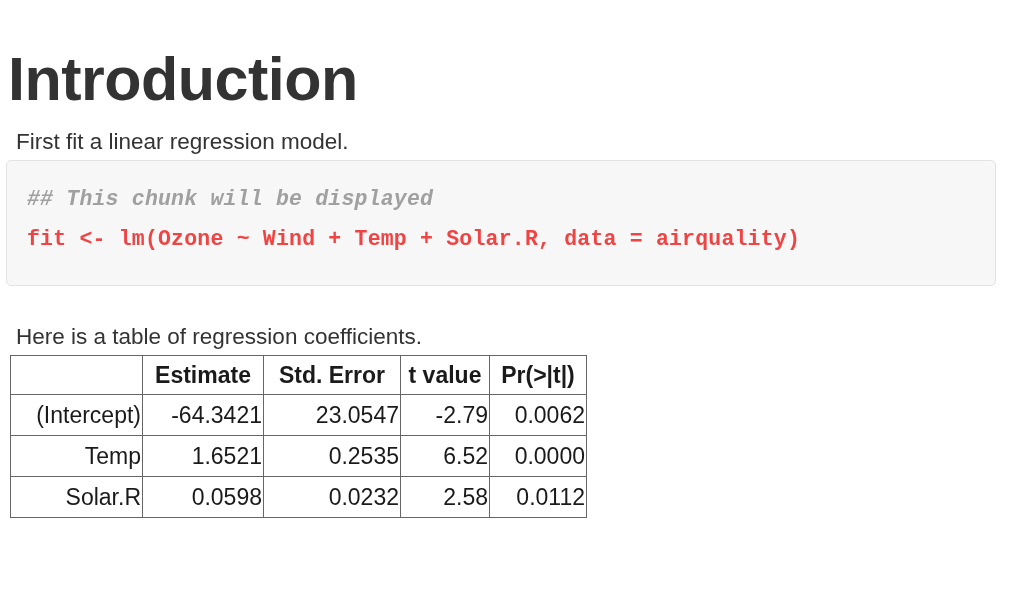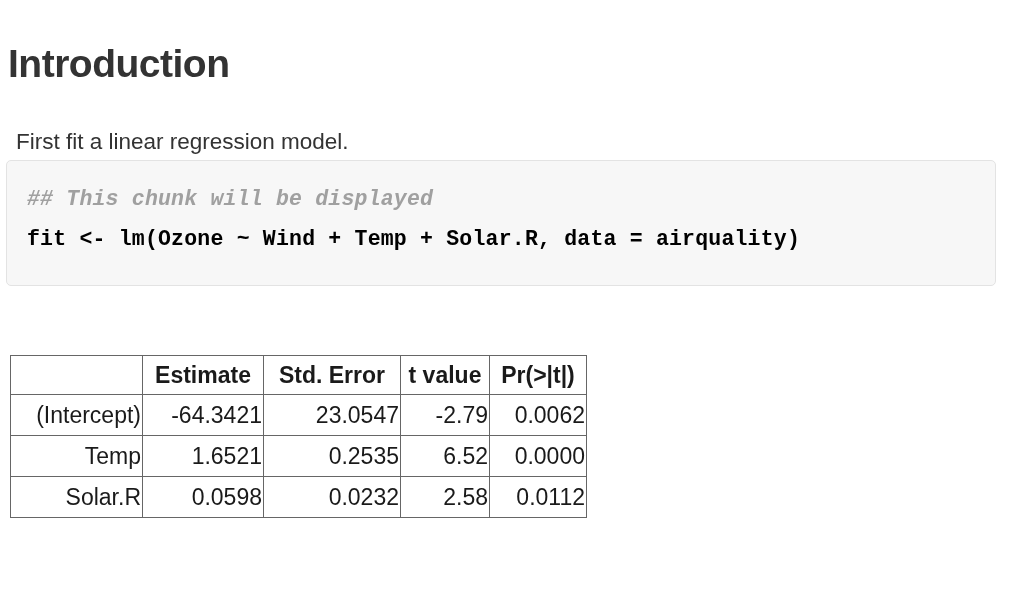--- a/index.html
+++ b/index.html
@@ -19,21 +19,21 @@
     width: 1016px;
     height: 596px;
     padding: 0;
   }
 
   
   .doc-heading {
     position: absolute;
     left: 8px;
     top: 9px;
-    font-size: 39px;
+    font-size: 61px;
     line-height: 58px;
     font-weight: bold;
     color: #333333;
     letter-spacing: -0.5px;
     white-space: nowrap;
   }
 
   
   .para {
     position: absolute;
@@ -66,21 +66,21 @@
     line-height: 40px;
     white-space: pre;
     letter-spacing: 0.2px;
   }
   .code-comment {
     color: #a0a0a0;
     font-style: italic;
     font-weight: bold;
   }
   .code-body {
-    color: #000000;
+    color: #ef4444;
     font-weight: bold;
   }
 
   
   .coef-table-wrap {
     position: absolute;
     left: 10px;
     top: 355px;
   }
   table.coef-table {
@@ -122,20 +122,21 @@
 
   <h1 class="doc-heading">Introduction</h1>
 
   <p class="para para-intro">First fit a linear regression model.</p>
 
   <div class="code-chunk">
     <div class="code-line code-comment">## This chunk will be displayed</div>
     <div class="code-line code-body">fit &lt;- lm(Ozone ~ Wind + Temp + Solar.R, data = airquality)</div>
   </div>
 
+  <p class="para para-table">Here is a table of regression coefficients.</p>
 
   <div class="coef-table-wrap">
     <table class="coef-table">
       <thead>
         <tr>
           <th class="col-rowname"></th>
           <th class="col-estimate">Estimate</th>
           <th class="col-stderr">Std. Error</th>
           <th class="col-tvalue">t value</th>
           <th class="col-pvalue">Pr(&gt;|t|)</th>

